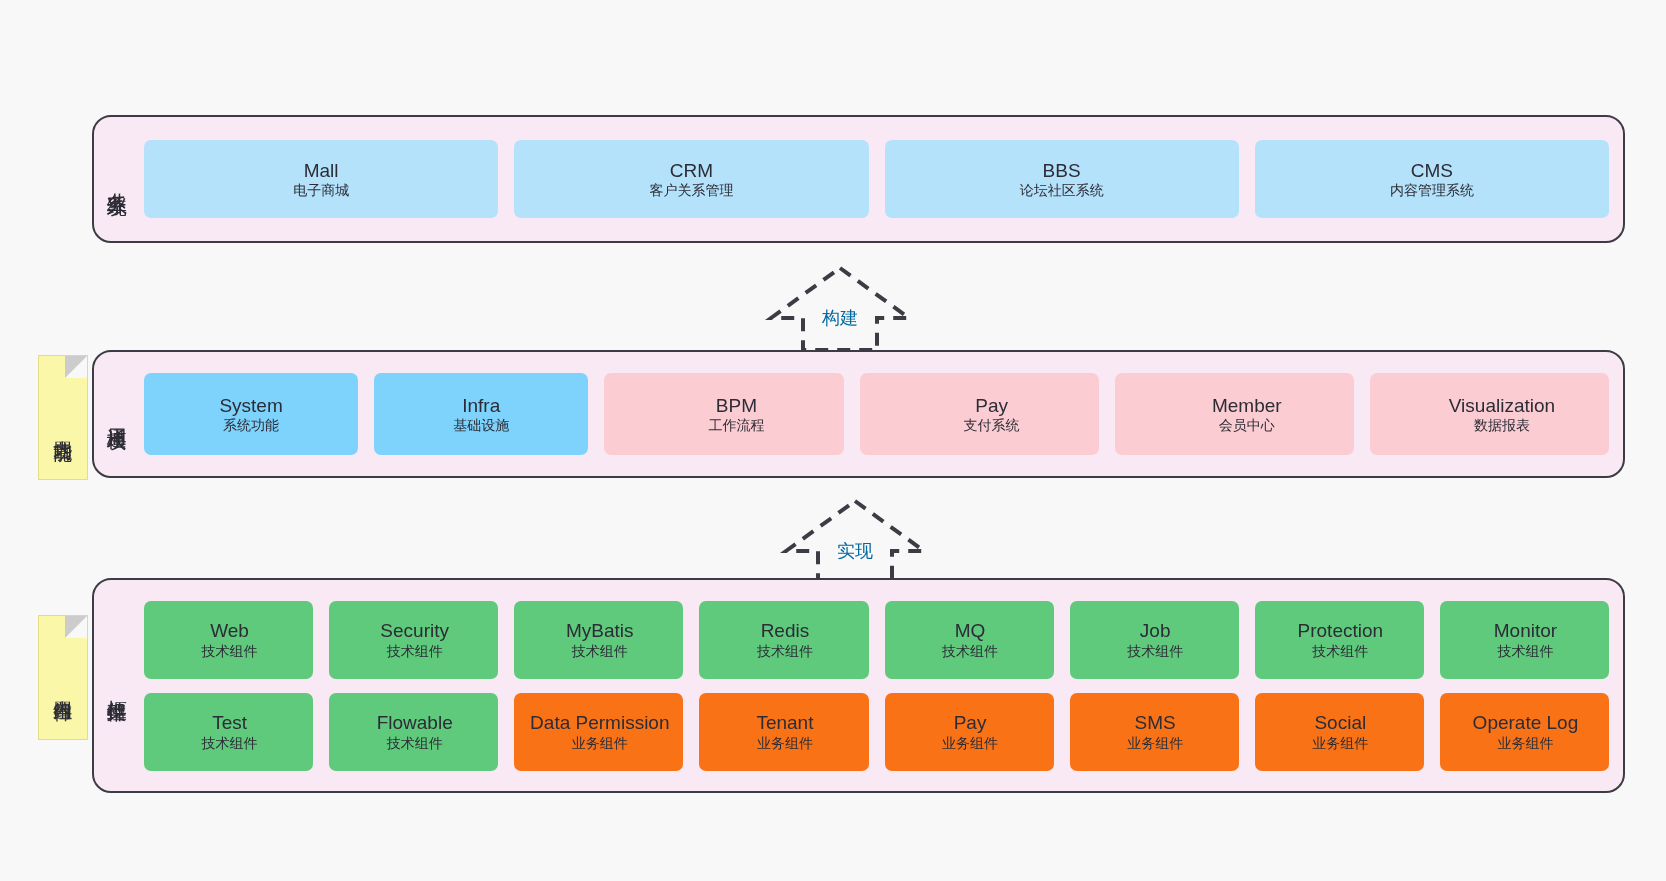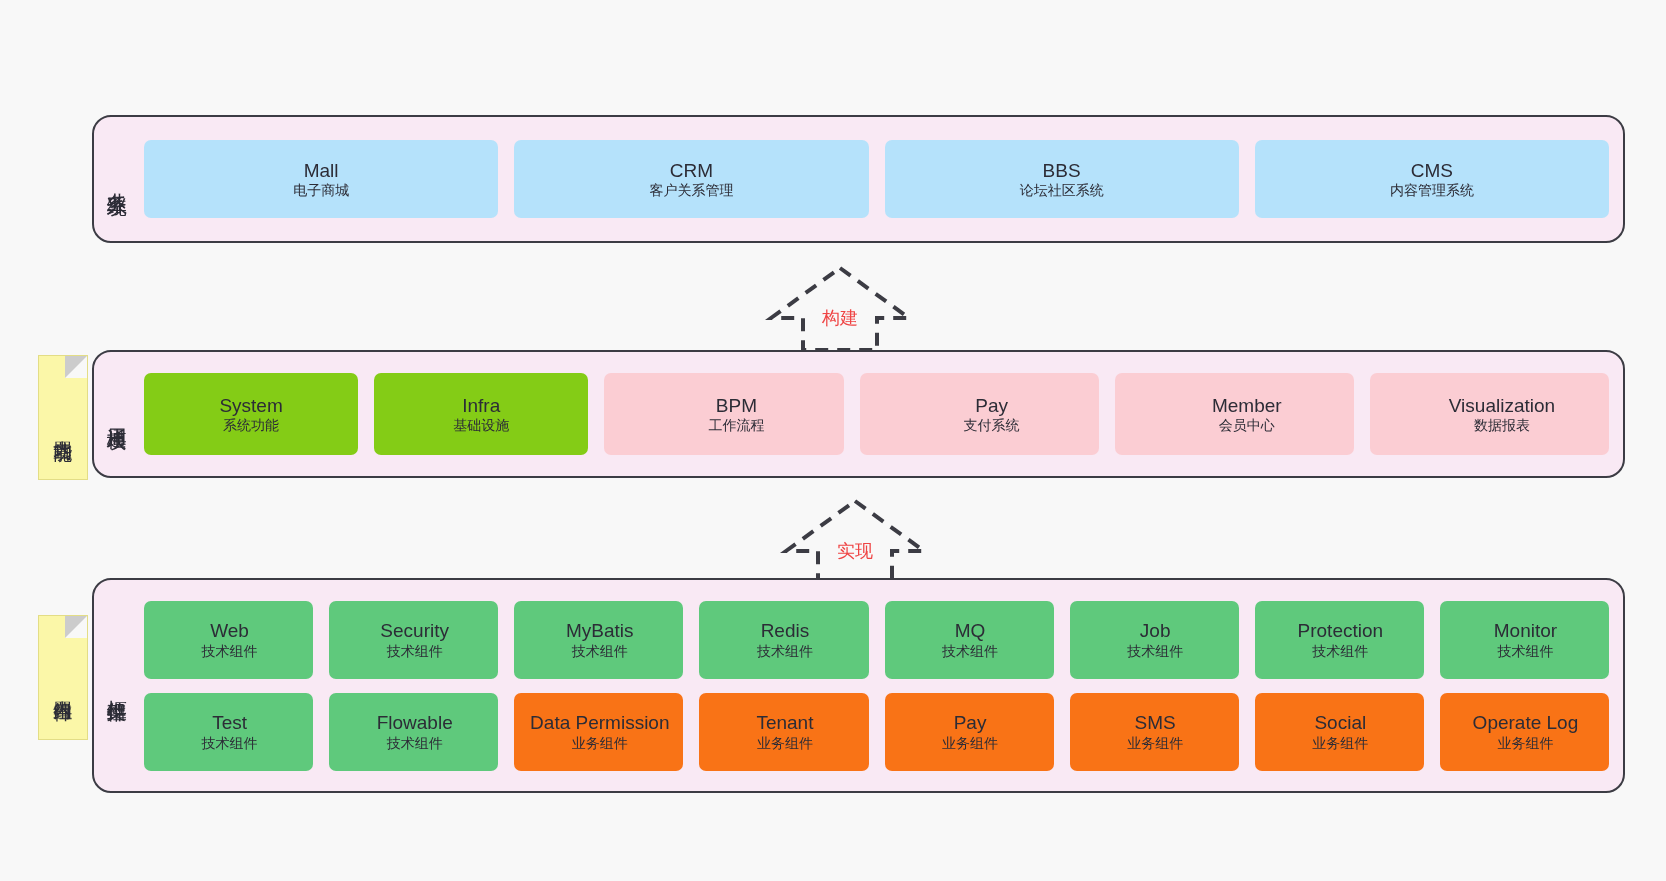--- a/index.html
+++ b/index.html
@@ -67,21 +67,21 @@
     padding: 4px 6px;
   }
   .card .en { font-size: 19px; }
   .card .cn { font-size: 14px; }
 
   .h-biz   { height: 78px; }
   .h-mod   { height: 82px; }
   .h-comp  { height: 78px; padding-left: 8px; }
 
   .c-blue      { background: #b5e2fb; }
-  .c-red       { background: #84cc16; }
+  .c-red       { background: #7dd3fc; }
   .c-pink      { background: #fbcdd3; padding-left: 31px; }
   .c-green     { background: #5fc97c; }
   .c-greenlite { background: #f97316; }
 
   
   .sticky {
     position: absolute;
     box-sizing: border-box;
     width: 50px;
     background: #fbf7a8;
@@ -114,21 +114,21 @@
     width: 150px;
     height: 92px;
   }
   .arrow svg { display: block; width: 100%; height: 100%; }
   .arrow-label {
     position: absolute;
     left: 0; right: 0;
     top: 44px;
     text-align: center;
     font-size: 18px;
-    color: #ef4444;
+    color: #0369a1;
     background: transparent;
   }
 </style>
 </head>
 <body>
 
 <div class="layer" id="layer-business-system" style="left:92px; top:115px; width:1533px; height:128px;">
   <div class="layer-title">业务系统</div>
   <div class="layer-body">
     <div class="row">

